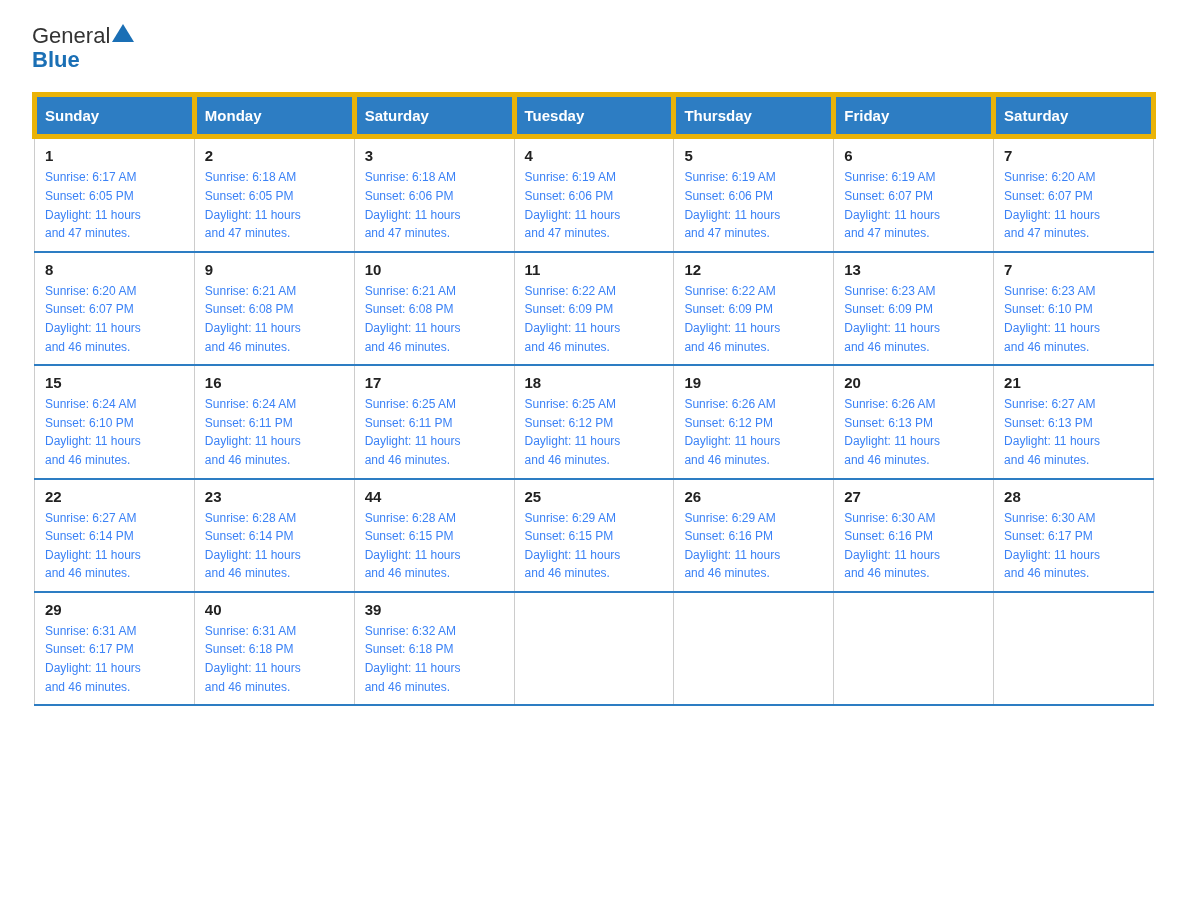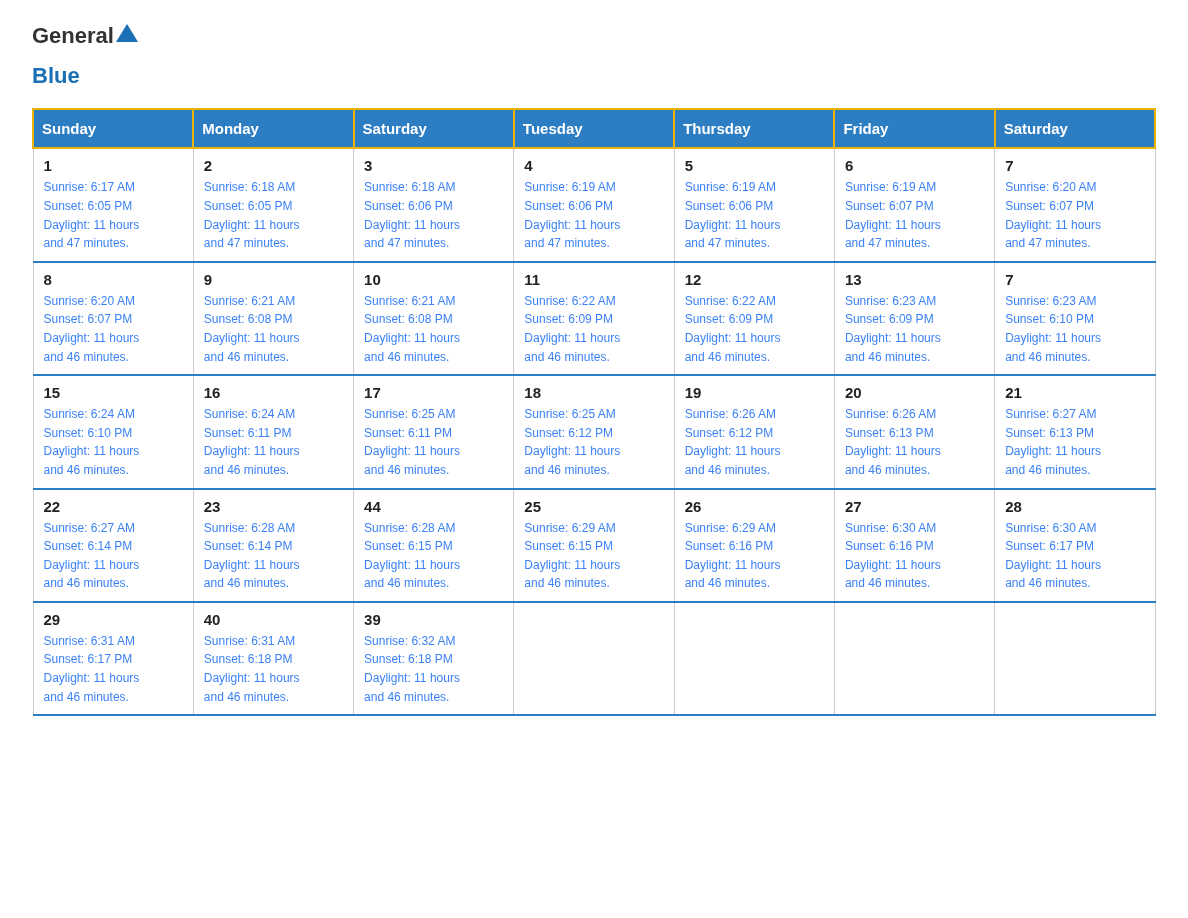--- a/index.html
+++ b/index.html
@@ -16,21 +16,21 @@
       align-items: flex-start;
       margin-bottom: 20px;
     }
     .logo {
       display: flex;
       flex-direction: column;
       align-items: flex-start;
     }
     .logo-text {
       font-size: 22px;
-      font-weight: bold;
+      font-weight: normal;
       color: #333;
       line-height: 1.1;
     }
     .title-block {
       text-align: right;
     }
     .month-title {
       font-size: 52px;
       font-weight: 300;
       color: #222;
@@ -46,21 +46,21 @@
       border-collapse: collapse;
       border: 1px solid #aaa;
     }
     .calendar thead tr th {
       background-color: #2d7dc3;
       color: #fff;
       padding: 10px 8px;
       font-size: 15px;
       font-weight: 600;
       text-align: left;
-      border: 2px solid #eab308;
+      border: 5px solid #eab308;
     }
     .calendar tbody tr td {
       vertical-align: top;
       padding: 8px 10px;
       border: 1px solid #ccc;
       width: 14.28%;
       min-height: 100px;
       font-size: 12.5px;
       color: #333;
     }
@@ -88,21 +88,21 @@
 <div class="header">
   <div class="logo">
     <div style="display:flex; align-items:center;">
       <span class="logo-text">General</span>
       <span style="display:inline-block; margin-left:2px; vertical-align:middle;">
         <svg width="22" height="20" viewBox="0 0 22 20">
           <polygon points="11,0 22,18 0,18" fill="#1a6fb5"></polygon>
         </svg>
       </span>
     </div>
-    <div style="display:flex; align-items:center; margin-top:16px;">
+    <div style="display:flex; align-items:center; margin-top:0px;">
       <span class="logo-text blue" style="font-size:22px; font-weight:bold; color:#1a6fb5;">Blue</span>
     </div>
   </div>
   <div class="title-block">
     <div class="month-title"></div>
     <div class="location"></div>
   </div>
 </div>
 
 <table class="calendar">

